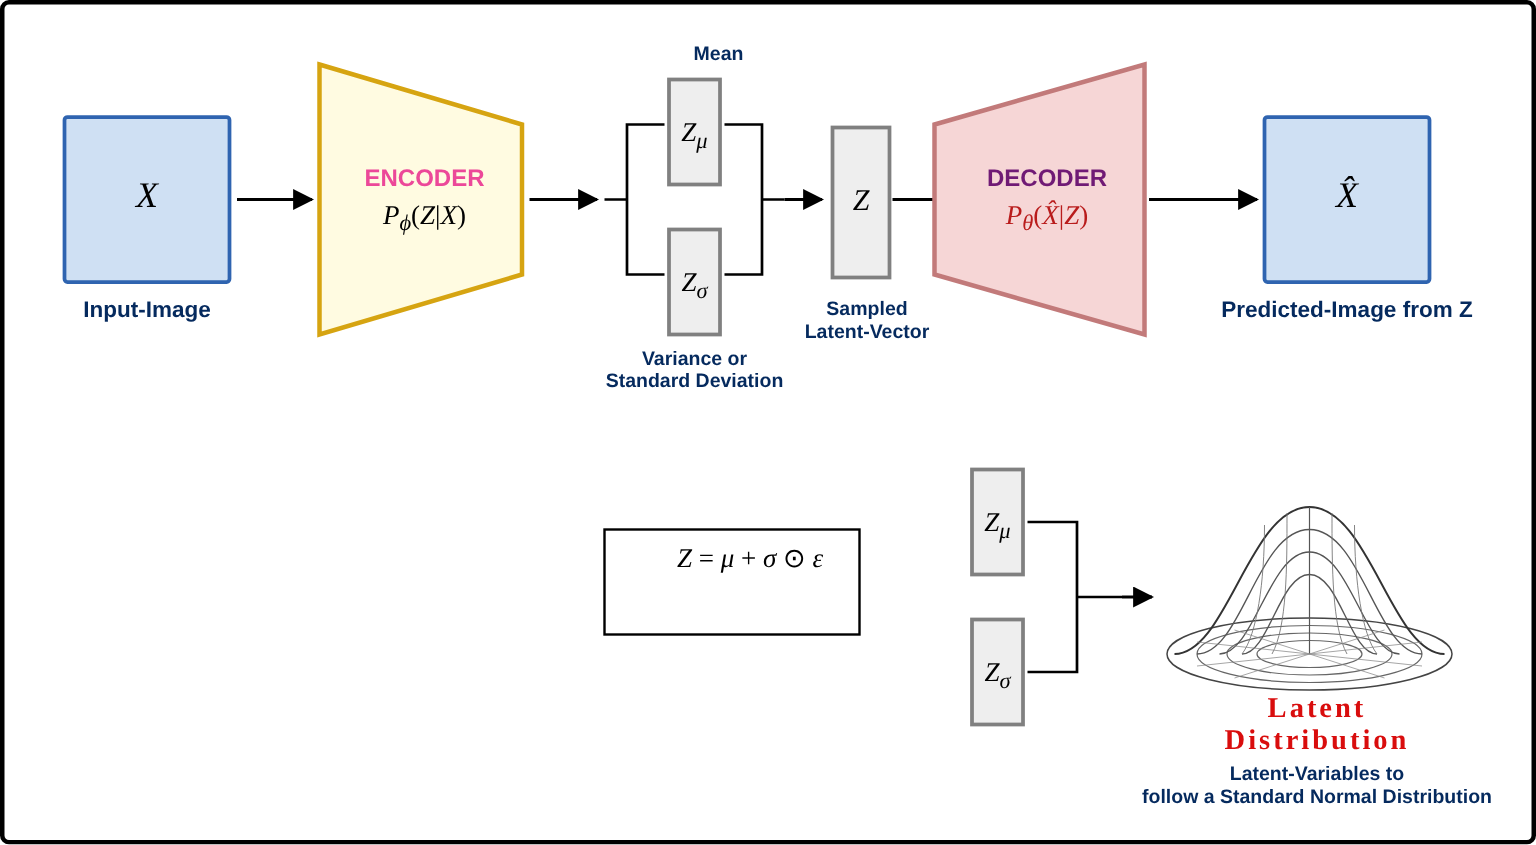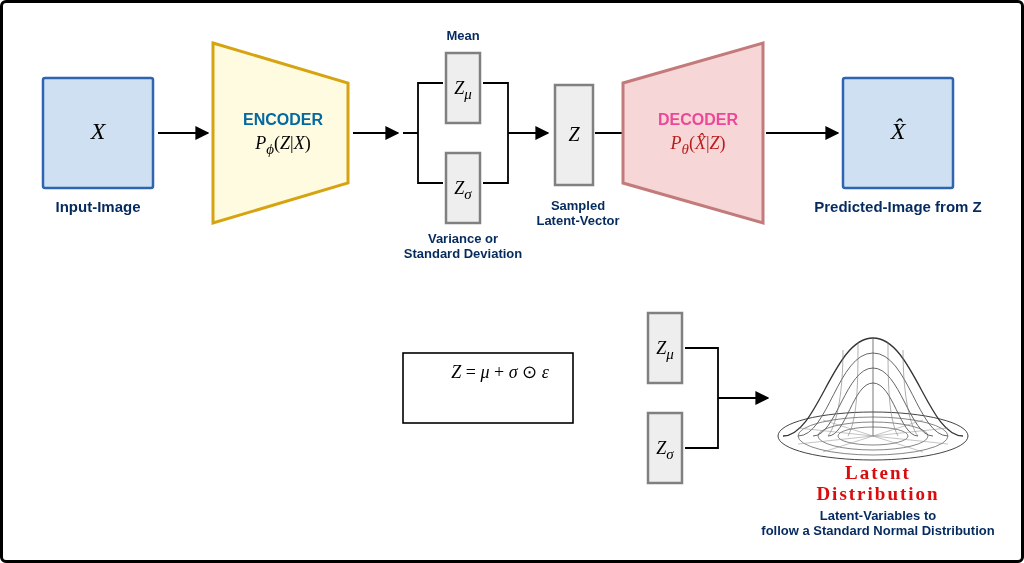--- a/index.html
+++ b/index.html
@@ -100,43 +100,43 @@
     <line x1="45" y1="102" x2="145" y2="134" stroke="#888" stroke-width="0.5"></line>
     <line x1="45" y1="134" x2="145" y2="102" stroke="#888" stroke-width="0.5"></line>
   </g>
 </svg>
 
 <div class="label formula" style="left:40px;top:115px;width:110px;font-size:24px;font-style:italic;color:#000;font-weight:400">
   <span>X</span>
 </div>
 <div class="label" style="left:20px;top:195px;width:150px">Input-Image</div>
 
-<div class="label" style="left:215px;top:108px;width:130px;color:#0369a1;font-size:16px">ENCODER</div>
+<div class="label" style="left:215px;top:108px;width:130px;color:#ec4899;font-size:16px">ENCODER</div>
 <div class="label formula" style="left:215px;top:130px;width:130px;font-size:18px;font-weight:400;color:#000">
   <span style="font-style:italic">P</span><sub style="font-style:italic">ϕ</sub>(<span style="font-style:italic">Z</span>|<span style="font-style:italic">X</span>)
 </div>
 
-<div class="label small" style="left:420px;top:25px;width:80px">Mean</div>
+<div class="label small" style="left:436px;top:25px;width:80px">Mean</div>
 
 <div class="label formula" style="left:443px;top:75px;width:34px;font-size:18px;font-weight:400;color:#000">
   <span style="font-style:italic">Z</span><sub style="font-style:italic">μ</sub>
 </div>
 
 <div class="label formula" style="left:443px;top:175px;width:34px;font-size:18px;font-weight:400;color:#000">
   <span style="font-style:italic">Z</span><sub style="font-style:italic">σ</sub>
 </div>
 
 <div class="label small" style="left:395px;top:228px;width:130px;white-space:pre-line">Variance or
 Standard Deviation</div>
 
 <div class="label formula" style="left:552px;top:120px;width:38px;font-size:20px;font-style:italic;font-weight:400;color:#000">Z</div>
 <div class="label small" style="left:520px;top:195px;width:110px;white-space:pre-line">Sampled
 Latent-Vector</div>
 
-<div class="label" style="left:630px;top:108px;width:130px;color:#ec4899;font-size:16px">DECODER</div>
+<div class="label" style="left:630px;top:108px;width:130px;color:#701a75;font-size:16px">DECODER</div>
 <div class="label formula" style="left:630px;top:130px;width:130px;font-size:18px;font-weight:400;color:#b91c1c">
   <span style="font-style:italic">P</span><sub style="font-style:italic">θ</sub>(<span style="font-style:italic">X̂</span>|<span style="font-style:italic">Z</span>)
 </div>
 
 <div class="label formula" style="left:840px;top:115px;width:110px;font-size:24px;font-style:italic;color:#000;font-weight:400">X̂</div>
 <div class="label" style="left:800px;top:195px;width:190px">Predicted-Image from Z</div>
 
 <div class="label formula" style="left:412px;top:358px;width:170px;font-size:18px;font-weight:400;color:#000">
   <span style="font-style:italic">Z</span> = <span style="font-style:italic">μ</span> + <span style="font-style:italic">σ</span> ⊙ <span style="font-style:italic">ε</span>
 </div>

